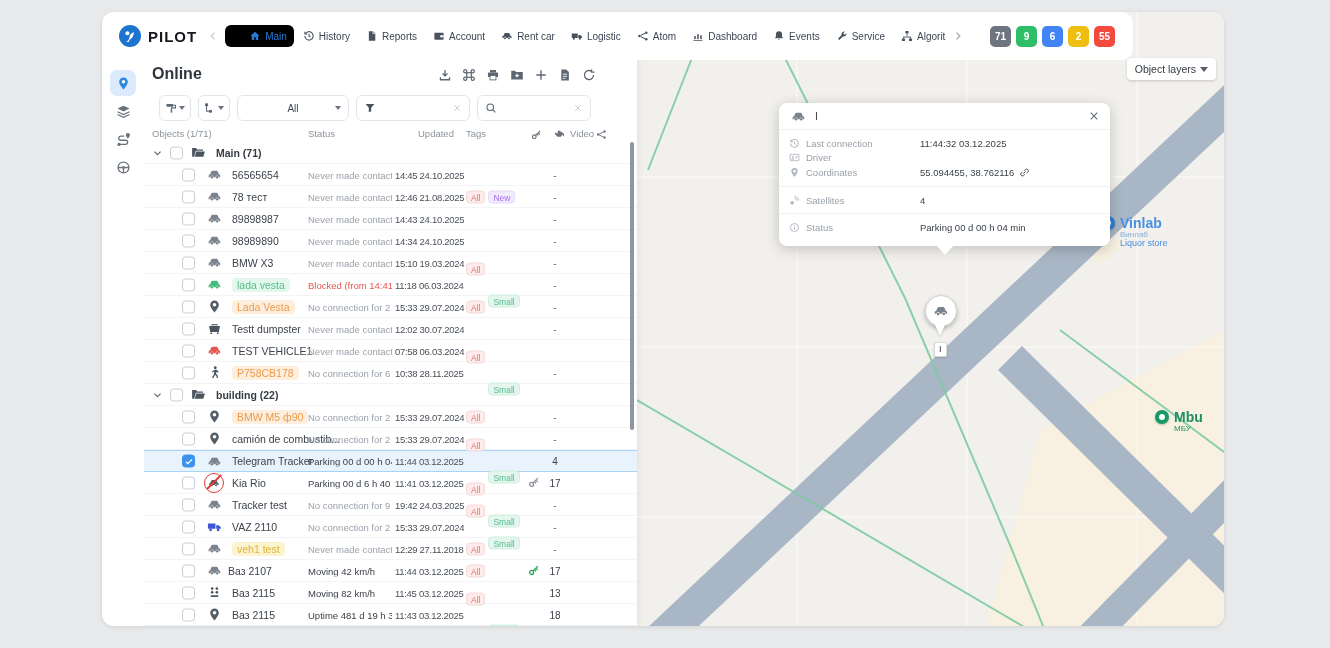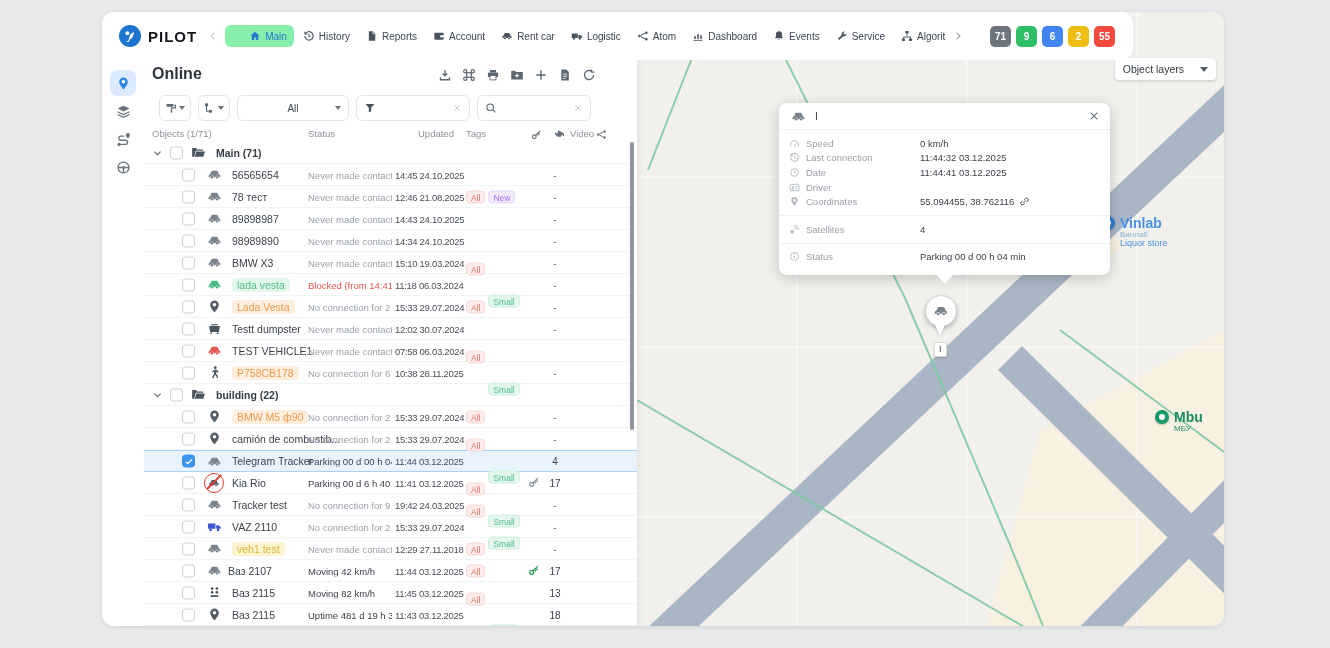--- a/index.html
+++ b/index.html
@@ -7,21 +7,21 @@
        -webkit-font-smoothing:antialiased;}
   .card{position:absolute;left:102px;top:12px;width:1122px;height:614px;border-radius:12px;overflow:hidden;
         background:#f2f0ec;box-shadow:0 1px 4px rgba(0,0,0,.10);}
   .ic{display:block;}
 
   
   .map{position:absolute;left:535px;top:0;right:0;bottom:0;background:#f2f0ec;}
   .map svg.mapsvg{position:absolute;left:0;top:0;}
   .layers-btn{position:absolute;top:46px;right:8px;height:22px;background:#fff;border:none;border-radius:4px;
               box-shadow:0 1px 3px rgba(0,0,0,.18);font-size:10.5px;color:#333a42;padding:0 8px;display:flex;
-              align-items:center;gap:16px;font-family:inherit;cursor:pointer;}
+              align-items:center;gap:4px;font-family:inherit;cursor:pointer;}
   .layers-btn .caret{width:0;height:0;border-left:4px solid transparent;border-right:4px solid transparent;border-top:5px solid #555d66;}
   .poi{position:absolute;display:flex;gap:5px;align-items:flex-start;}
   .poi-dot{width:14px;height:14px;border-radius:50%;flex:none;box-shadow:0 1px 2px rgba(0,0,0,.25);display:flex;align-items:center;justify-content:center;}
   .poi-dot .inner{width:6px;height:6px;border-radius:50%;background:#fff;}
   .poi-lines{line-height:1.05;}
   .poi-name{font-size:14px;font-weight:bold;}
   .poi-alt{font-size:8px;}
   .poi-desc{font-size:9px;}
   .marker{position:absolute;width:30px;height:30px;background:#fff;border:1px solid #d3d3d3;border-radius:50%;
           box-shadow:0 2px 4px rgba(0,0,0,.25);display:flex;align-items:center;justify-content:center;color:#7b838d;}
@@ -46,21 +46,21 @@
 
   
   .nav{position:absolute;left:0;top:0;width:1031px;height:48px;background:#fff;border-radius:0 12px 12px 0;
        display:flex;align-items:center;padding:0 18px 0 16px;box-sizing:border-box;z-index:5;}
   .logo{display:flex;align-items:center;gap:6px;flex:none;}
   .logo-text{font-size:15px;font-weight:bold;letter-spacing:1px;color:#15181d;}
   .nav-back{color:#c5cbd1;margin:0 6px 0 10px;flex:none;}
   .nav-items{display:flex;align-items:center;gap:2px;flex:1;min-width:0;overflow:hidden;white-space:nowrap;}
   .nav-item{display:flex;align-items:center;gap:4px;padding:5px 7px;border-radius:6px;font-size:10px;color:#3e4653;flex:none;cursor:pointer;}
   .nav-item .ic{color:#4a525e;}
-  .nav-item.active{background:#86efac;color:#2579d2;padding-left:24px;}
+  .nav-item.active{background:#000000;color:#2579d2;padding-left:24px;}
   .nav-item.active .ic{color:#2579d2;}
   .nav-more{color:#9aa2ac;margin:0 6px;flex:none;}
   .badges{display:flex;gap:5px;margin-left:8px;flex:none;padding-left:12px;}
   .badge{min-width:21px;height:21px;padding:0 4px;border-radius:5px;color:#fff;font-size:10px;font-weight:bold;
          display:flex;align-items:center;justify-content:center;box-sizing:border-box;}
 
   
   .panel-wrap{position:absolute;left:0;top:48px;width:535px;bottom:0;background:#fff;z-index:4;box-shadow:2px 0 5px rgba(0,0,0,.06);}
   .rail{position:absolute;left:0;top:0;width:42px;bottom:0;}
   .rail-btn{width:26px;height:26px;margin:2px auto;border-radius:7px;display:flex;align-items:center;justify-content:center;color:#6a727c;cursor:pointer;}
@@ -397,43 +397,25 @@
         <span class="pp-close">
             <svg class="ic" width="12" height="12" viewBox="0 0 16 16">
               <use href="#i-x"></use>
             </svg>
           </span>
       </div>
       <div class="pp-body" id="popup-body">
           <div class="pp-row">
             <span class="pp-ic">
               <svg class="ic" width="11" height="11" viewBox="0 0 16 16">
-                <use href="#i-speedometer"></use>
-              </svg>
-            </span>
-            <span class="pp-label">Speed</span>
-            <span class="pp-value">0 km/h</span>
-          </div>
-          <div class="pp-row">
-            <span class="pp-ic">
-              <svg class="ic" width="11" height="11" viewBox="0 0 16 16">
                 <use href="#i-history"></use>
               </svg>
             </span>
             <span class="pp-label">Last connection</span>
             <span class="pp-value">11:44:32 03.12.2025</span>
-          </div>
-          <div class="pp-row">
-            <span class="pp-ic">
-              <svg class="ic" width="11" height="11" viewBox="0 0 16 16">
-                <use href="#i-clock"></use>
-              </svg>
-            </span>
-            <span class="pp-label">Date</span>
-            <span class="pp-value">11:44:41 03.12.2025</span>
           </div>
           <div class="pp-row">
             <span class="pp-ic">
               <svg class="ic" width="11" height="11" viewBox="0 0 16 16">
                 <use href="#i-idcard"></use>
               </svg>
             </span>
             <span class="pp-label">Driver</span>
             <span class="pp-value"></span>
           </div>

